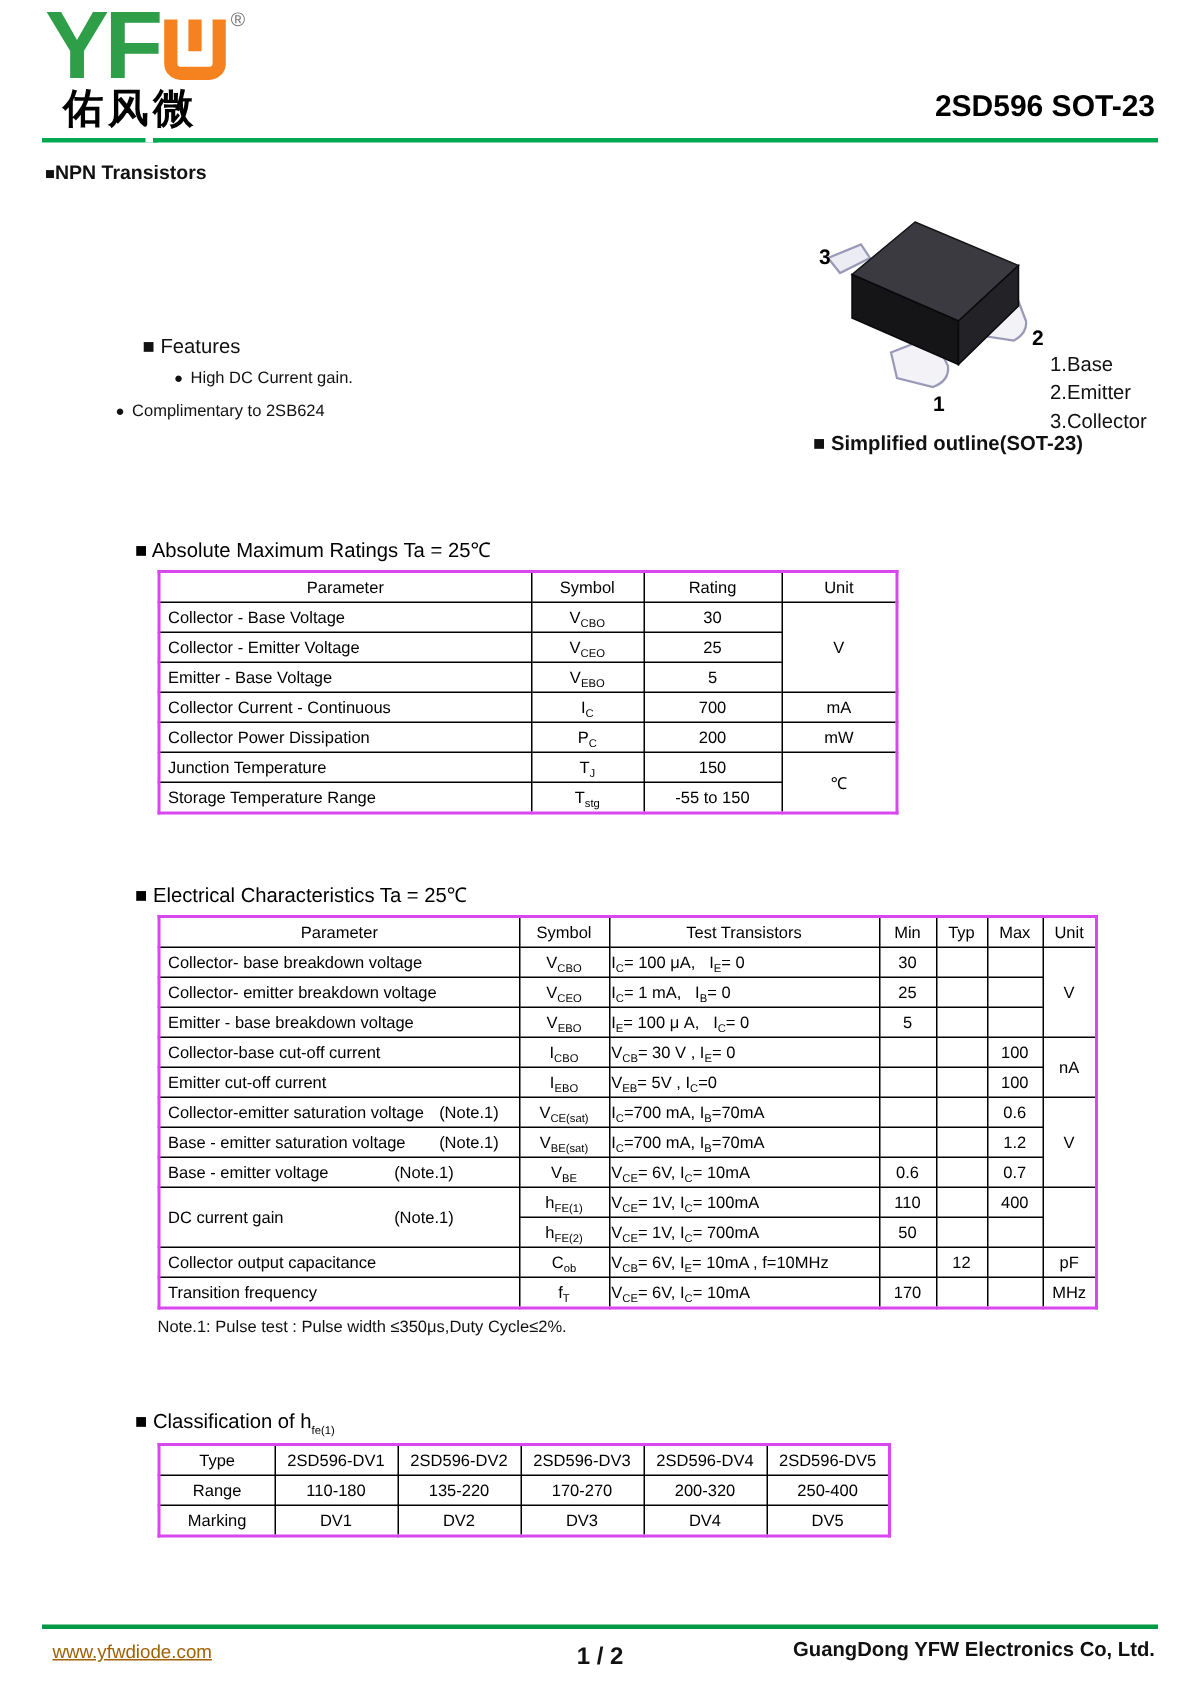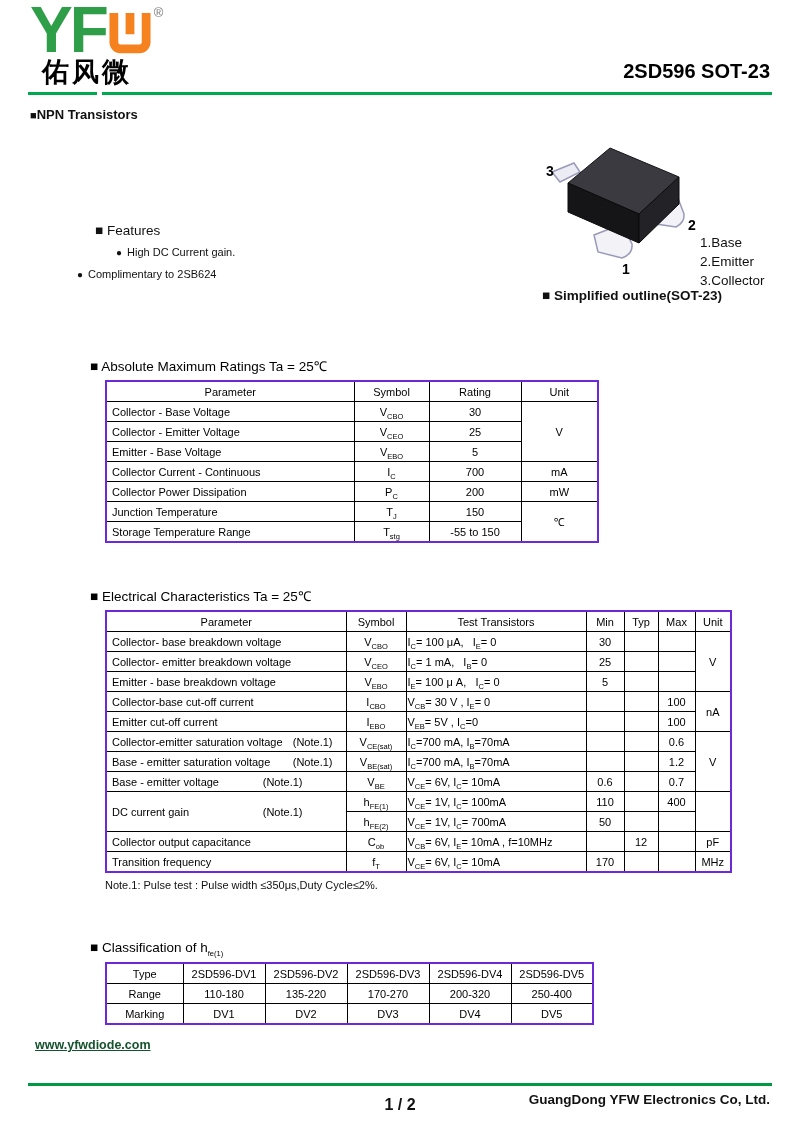--- a/index.html
+++ b/index.html
@@ -35,36 +35,36 @@
   .outline-caption{left:542px;top:288px;font-size:13.5px;font-weight:bold;}
 
   
   .sec-title{font-size:13.5px;color:#000;}
   .amr-title{left:90px;top:357px;}
   .ec-title{left:90px;top:587px;}
   .cls-title{left:90px;top:940px;}
 
   
   table{border-collapse:collapse;table-layout:fixed;font-size:11px;color:#000;}
-  .dtable{border:2px solid #6d28d9;}
+  .dtable{border:2px solid #d946ef;}
   .dtable td,.dtable th{border:1px solid #000;height:19px;padding:0 3px;
       font-weight:normal;overflow:hidden;white-space:nowrap;}
   .dtable th{text-align:center;}
   td.c{text-align:center;}
   td.l{text-align:left;padding-left:5px;}
   td.cond{white-space:pre;padding-left:1px;}
   sub{font-size:7.5px;line-height:0;}
   .pflex{display:flex;justify-content:space-between;padding-right:10px;}
   .amr-tbl{left:105px;top:380px;}
   .ec-tbl{left:105px;top:610px;}
   .cls-tbl{left:105px;top:962px;}
   .note-line{left:105px;top:879px;font-size:11px;}
 
   
-  .f-url{left:35px;top:1038px;font-size:12.5px;font-weight:bold;color:#14532d;
+  .f-url{left:35px;top:1094px;font-size:12.5px;font-weight:normal;color:#a16207;
          text-decoration:underline;}
   .f-page{left:0;top:1096px;width:800px;text-align:center;font-size:16px;font-weight:bold;}
   .f-co{right:30px;top:1092px;font-size:13.5px;font-weight:bold;}
 </style>
 </head>
 <body>
 
 <div class="page">
 
   <div class="abs logo-row">

